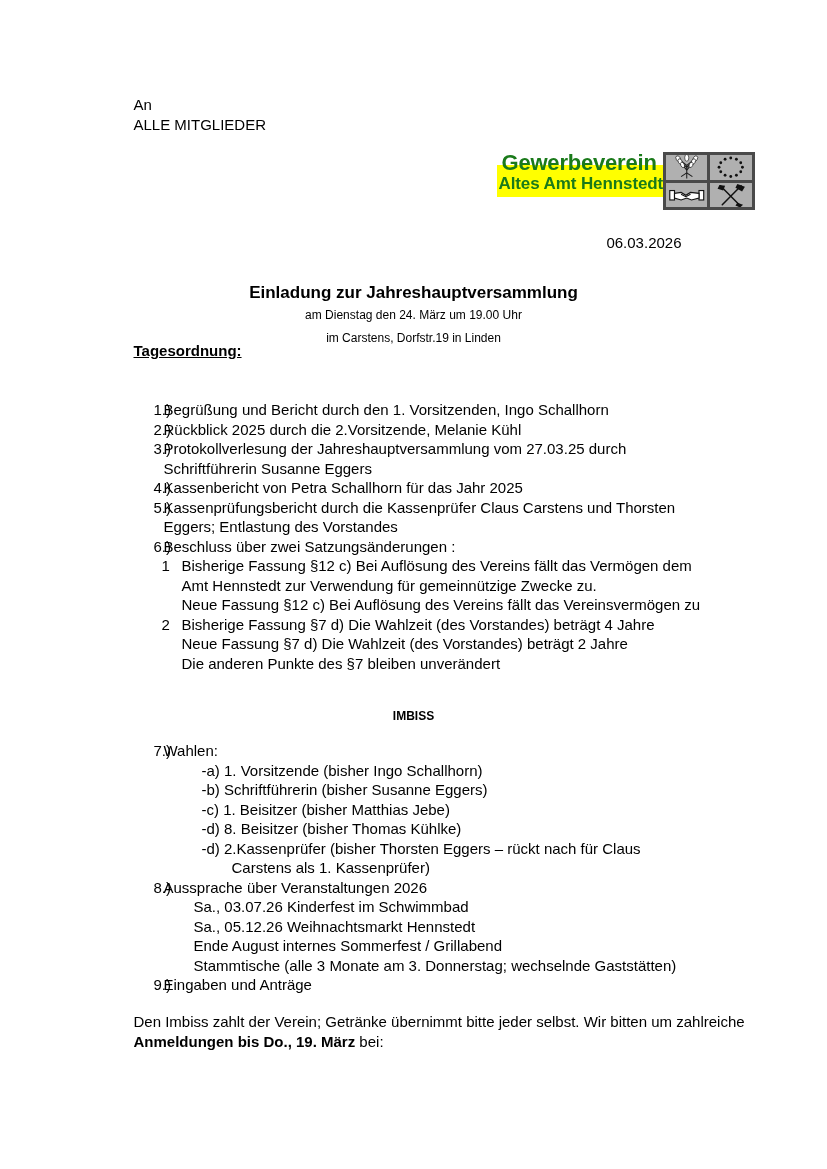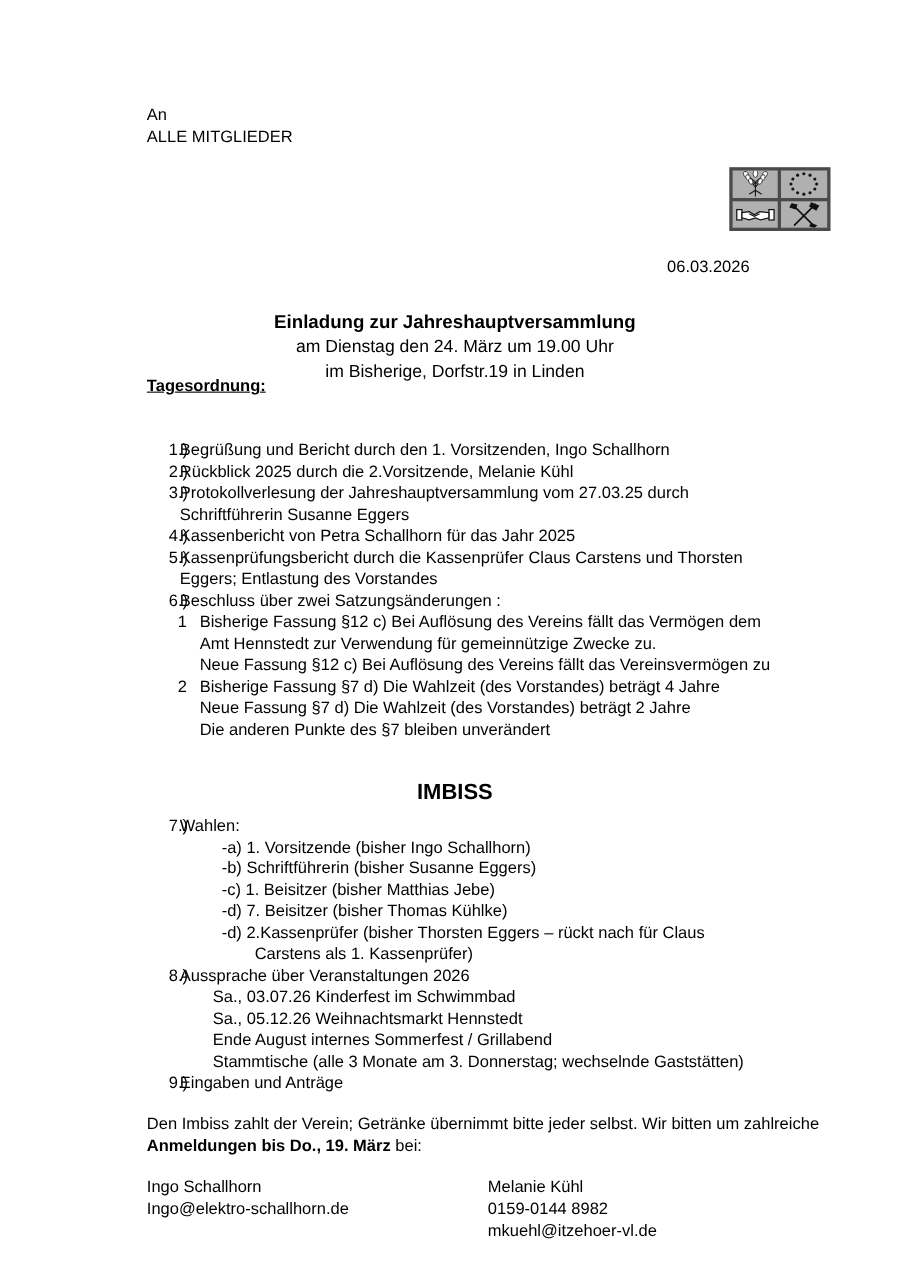--- a/index.html
+++ b/index.html
@@ -113,21 +113,21 @@
     right: 0;
     top: 281px;
     text-align: center;
   }
   .title-main {
     font-size: 17px;
     font-weight: bold;
     line-height: 23px;
   }
   .title-sub {
-    font-size: 16px;
+    font-size: 12px;
     line-height: 23px;
   }
 
   
   .toc-heading {
     position: absolute;
     left: 78px;
     top: 342px;
     font-size: 15px;
     font-weight: bold;
@@ -174,21 +174,21 @@
   }
   .subclause-body { flex: 1 1 auto; }
 
   
   .imbiss {
     position: absolute;
     left: 0;
     right: 0;
     top: 709px;
     text-align: center;
-    font-size: 20px;
+    font-size: 12px;
     font-weight: bold;
   }
 
   
   .agenda2 {
     position: absolute;
     left: 78px;
     top: 741px;
     width: 672px;
     font-size: 15px;
@@ -229,20 +229,25 @@
 <body>
 
 <div class="page">
 
   <div class="recipient">
     <div>An</div>
     <div>ALLE MITGLIEDER</div>
   </div>
 
   <div class="logo">
+    <div class="logo-text">
+      <div class="logo-hl"></div>
+      <div class="logo-line1">Gewerbeverein</div>
+      <div class="logo-line2">Altes Amt Hennstedt</div>
+    </div>
     <div class="emblem">
       <div class="emblem-cell">
         <svg viewBox="0 0 40 26" xmlns="http://www.w3.org/2000/svg">
           <g stroke="#1a1a1a" stroke-width="1.1" fill="none">
             <path d="M20 25 L20 11"></path>
             <path d="M20 11 L11 4"></path>
               <path d="M20 11 L29 4"></path>
             <path d="M20 13 L13 7"></path>
               <path d="M20 13 L27 7"></path>
             <path d="M20 16 L15 10"></path>
@@ -303,21 +308,21 @@
         </svg>
       </div>
     </div>
   </div>
 
   <div class="doc-date">06.03.2026</div>
 
   <div class="title-block">
     <div class="title-main">Einladung zur Jahreshauptversammlung</div>
     <div class="title-sub">am Dienstag den 24. März um 19.00 Uhr</div>
-    <div class="title-sub">im Bisherige, Dorfstr.19 in Linden</div>
+    <div class="title-sub">im Carstens, Dorfstr.19 in Linden</div>
   </div>
 
   <div class="toc-heading">Tagesordnung:</div>
 
   <div class="agenda" id="agenda-list">
       <div class="agenda-item">
         <div class="agenda-num">1.)</div>
         <div class="agenda-text">
           <div>Begrüßung und Bericht durch den 1. Vorsitzenden, Ingo Schallhorn</div>
         </div>
@@ -380,21 +385,21 @@
       <div class="agenda-item">
         <div class="agenda-num">7.)</div>
         <div class="agenda-text">
           <div>Wahlen:</div>
         </div>
       </div>
       <div class="elections">
         <div class="election-line">-a) 1. Vorsitzende (bisher Ingo Schallhorn)</div>
         <div class="election-line">-b) Schriftführerin (bisher Susanne Eggers)</div>
         <div class="election-line">-c) 1. Beisitzer (bisher Matthias Jebe)</div>
-        <div class="election-line">-d) 7. Beisitzer (bisher Thomas Kühlke)</div>
+        <div class="election-line">-d) 8. Beisitzer (bisher Thomas Kühlke)</div>
         <div class="election-line">-d) 2.Kassenprüfer (bisher Thorsten Eggers – rückt nach für Claus</div>
         <div class="election-cont">Carstens als 1. Kassenprüfer)</div>
       </div>
       <div class="agenda-item">
         <div class="agenda-num">8.)</div>
         <div class="agenda-text">
           <div>Aussprache über Veranstaltungen 2026</div>
           <div class="event-line">Sa., 03.07.26 Kinderfest im Schwimmbad</div>
           <div class="event-line">Sa., 05.12.26 Weihnachtsmarkt Hennstedt</div>
           <div class="event-line">Ende August internes Sommerfest / Grillabend</div>
@@ -406,25 +411,14 @@
         <div class="agenda-text">
           <div>Eingaben und Anträge</div>
         </div>
       </div>
     </div>
 
   <div class="closing">
     <span>Den Imbiss zahlt der Verein; Getränke übernimmt bitte jeder selbst. Wir bitten um zahlreiche </span><b>Anmeldungen bis Do., 19. März</b><span> bei:</span>
   </div>
 
-  <div class="contacts" id="contact-block">
-      <div class="contact-col">
-        <div>Ingo Schallhorn</div>
-        <div>Ingo@elektro-schallhorn.de</div>
-      </div>
-      <div class="contact-col">
-        <div>Melanie Kühl</div>
-        <div>0159-0144 8982</div>
-        <div>mkuehl@itzehoer-vl.de</div>
-      </div>
-    </div>
 
 </div>
 
 </body></html>

